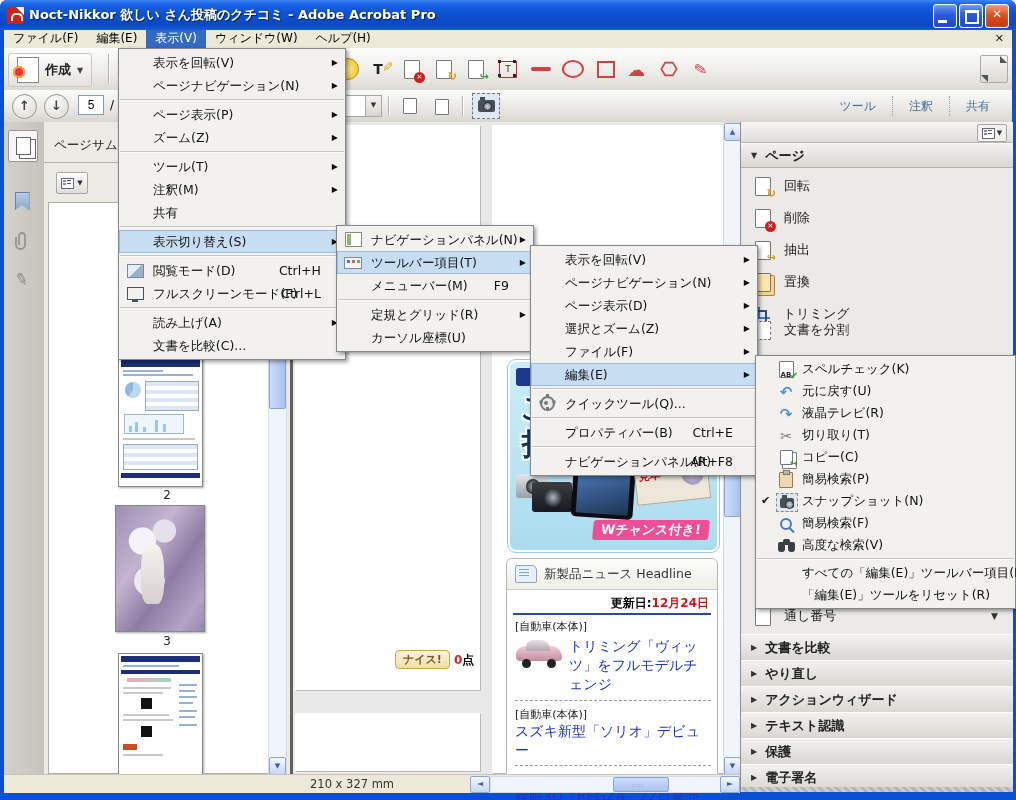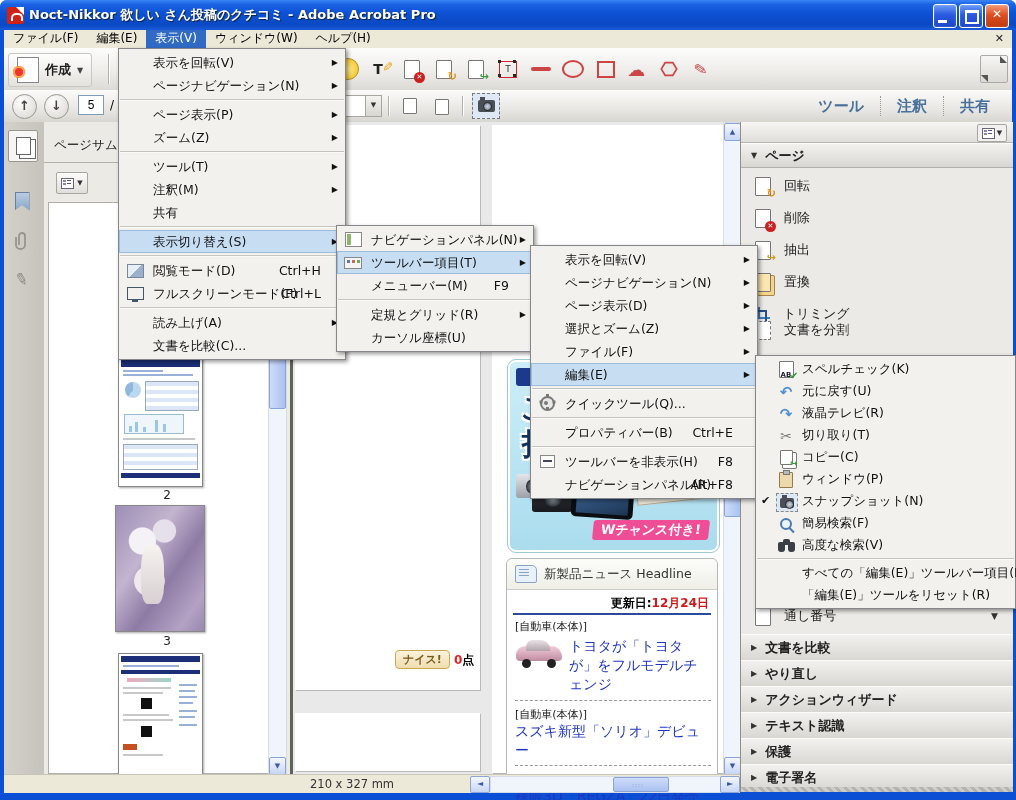--- a/index.html
+++ b/index.html
@@ -70,21 +70,21 @@
   .navcirc{width:23px;height:23px;border-radius:50%;border:1px solid #9a9890;background:radial-gradient(circle at 35% 30%,#fdfdfc,#d8d6d0);text-align:center;line-height:22px;font-weight:bold;color:#444;font-size:13px;}
   .pginput{width:24px;height:18px;border:1px solid #7f9db9;text-align:center;font-size:12px;padding:0;}
   .zoomdd{width:44px;height:20px;border:1px solid #a8a6a0;background:#fff;position:relative;}
   .zoomdd .btn{position:absolute;right:0;top:0;width:15px;height:100%;background:linear-gradient(180deg,#f4f3f1,#d8d6d0);border-left:1px solid #a8a6a0;text-align:center;font-size:7px;line-height:19px;color:#333;}
   .fitico{display:flex;flex-direction:column;align-items:center;line-height:1;}
   .cambtn{border:1px dashed #777;background:#dfe9f6;}
   .cam{width:17px;height:12px;background:#4a4f56;border-radius:2px;position:relative;}
   .cam::before{content:"";position:absolute;left:5px;top:2px;width:7px;height:7px;background:radial-gradient(#cfd8e4,#6a7480);border-radius:50%;border:1px solid #23272c;}
   .cam::after{content:"";position:absolute;left:2px;top:-3px;width:5px;height:3px;background:#4a4f56;}
   .tb2right{position:absolute;right:10px;top:94px;display:flex;align-items:center;height:24px;}
-  .tb2right .lbl{font-size:15px;color:#49719c;font-weight:bold;padding:0 16px;}
+  .tb2right .lbl{font-size:12px;color:#49719c;font-weight:normal;padding:0 16px;}
   .dotsep{width:0;height:20px;border-left:1px dotted #9a98a0;}
 
   
   .navstrip{left:4px;top:122px;width:40px;height:652px;background:linear-gradient(90deg,#d4d1cb,#c6c3bd);border-right:1px solid #9a988f;}
   .navtool{left:8px;width:28px;height:30px;position:absolute;display:flex;align-items:center;justify-content:center;}
   .navtool.active{background:#f6f6f4;border:1px solid #98968e;border-radius:2px;}
   .pagespair{width:13px;height:16px;background:#fff;border:1px solid #666;box-shadow:4px 3px 0 0 #fff,4px 3px 0 1px #666;}
   .bkmk{width:13px;height:17px;background:linear-gradient(180deg,#b8cce2,#8aa8c8);border:1px solid #68809c;clip-path:polygon(0 0,100% 0,100% 100%,50% 72%,0 100%);}
   .signpen{color:#8a8880;font-size:16px;transform:rotate(15deg);}
 
@@ -442,21 +442,21 @@
     <div class="newsdate"><span>更新日:</span><span class="d">12月24日</span></div>
     <div class="newsrule"></div>
     <div style="position:absolute;left:8px;top:60px;right:6px;">
       <div class="ncat">[自動車(本体)]</div>
       <div style="display:flex;gap:6px;margin-top:3px;">
         <span class="car">
             <span class="bd"></span>
             <span class="w" style="left:7px;"></span>
             <span class="w" style="right:7px;"></span>
           </span>
-        <a class="nlink">トヨタが「トヨタが」をフルモデルチェンジ</a>
+        <a class="nlink">トリミング「ヴィッツ」をフルモデルチェンジ</a>
       </div>
       <div class="ndash"></div>
       <div class="ncat">[自動車(本体)]</div>
       <a class="nlink">スズキ新型「ソリオ」デビュー</a>
       <div class="ndash"></div>
       <div class="ncat">[液晶テレビ]</div>
       <a class="nlink">裸眼3D「REGZA」22日発売</a>
     </div>
   </div>
 </div>
@@ -597,23 +597,20 @@
   <div class="mi"><span class="ic"></span><span>選択とズーム(Z)</span><span class="ar">▶</span></div>
   <div class="mi"><span class="ic"></span><span>ファイル(F)</span><span class="ar">▶</span></div>
   <div class="mi hl"><span class="ic"></span><span>編集(E)</span><span class="ar">▶</span></div>
   <div class="msep"></div>
   <div class="mi"><span class="ic">
         <span class="gear"></span>
       </span><span>クイックツール(Q)...</span></div>
   <div class="msep"></div>
   <div class="mi"><span class="ic"></span><span>プロパティバー(B)</span><span class="sc">Ctrl+E</span></div>
   <div class="msep"></div>
-  <div class="mi"><span class="ic">
-        <span class="htbico"></span>
-      </span><span>ツールバーを非表示(H)</span><span class="sc">F8</span></div>
   <div class="mi"><span class="ic"></span><span>ナビゲーションパネル(R)</span><span class="sc">Alt+F8</span></div>
 </div>
 
 <div class="abs menu m4" style="left:755px;top:355px;width:259px;z-index:53;">
   <div class="mi"><span class="ic">
         <span class="pgicon" style="width:13px;height:15px;">
           <span class="spell">AB</span>
           <span class="ov" style="color:#2a9a2a;font-size:10px;">✔</span>
         </span>
       </span><span>スペルチェック(K)</span></div>
@@ -626,21 +623,21 @@
   <div class="mi"><span class="ic">
         <span class="cuticon">✂</span>
       </span><span>切り取り(T)</span></div>
   <div class="mi"><span class="ic">
         <span class="pgicon dblw" style="width:11px;height:13px;">
           <span class="ov green" style="font-size:9px;">↪</span>
         </span>
       </span><span>コピー(C)</span></div>
   <div class="mi"><span class="ic">
         <span class="clipico"></span>
-      </span><span>ウィンドウ(P)</span></div>
+      </span><span>簡易検索(P)</span></div>
   <div class="mi"><span class="chk">✔</span><span class="ic selic">
         <span class="cam" style="width:14px;height:10px;"></span>
       </span><span>スナップショット(N)</span></div>
   <div class="mi"><span class="ic">
         <span class="magico"></span>
       </span><span>簡易検索(F)</span></div>
   <div class="mi"><span class="ic">
         <span class="bino"></span>
       </span><span>高度な検索(V)</span></div>
   <div class="msep"></div>

